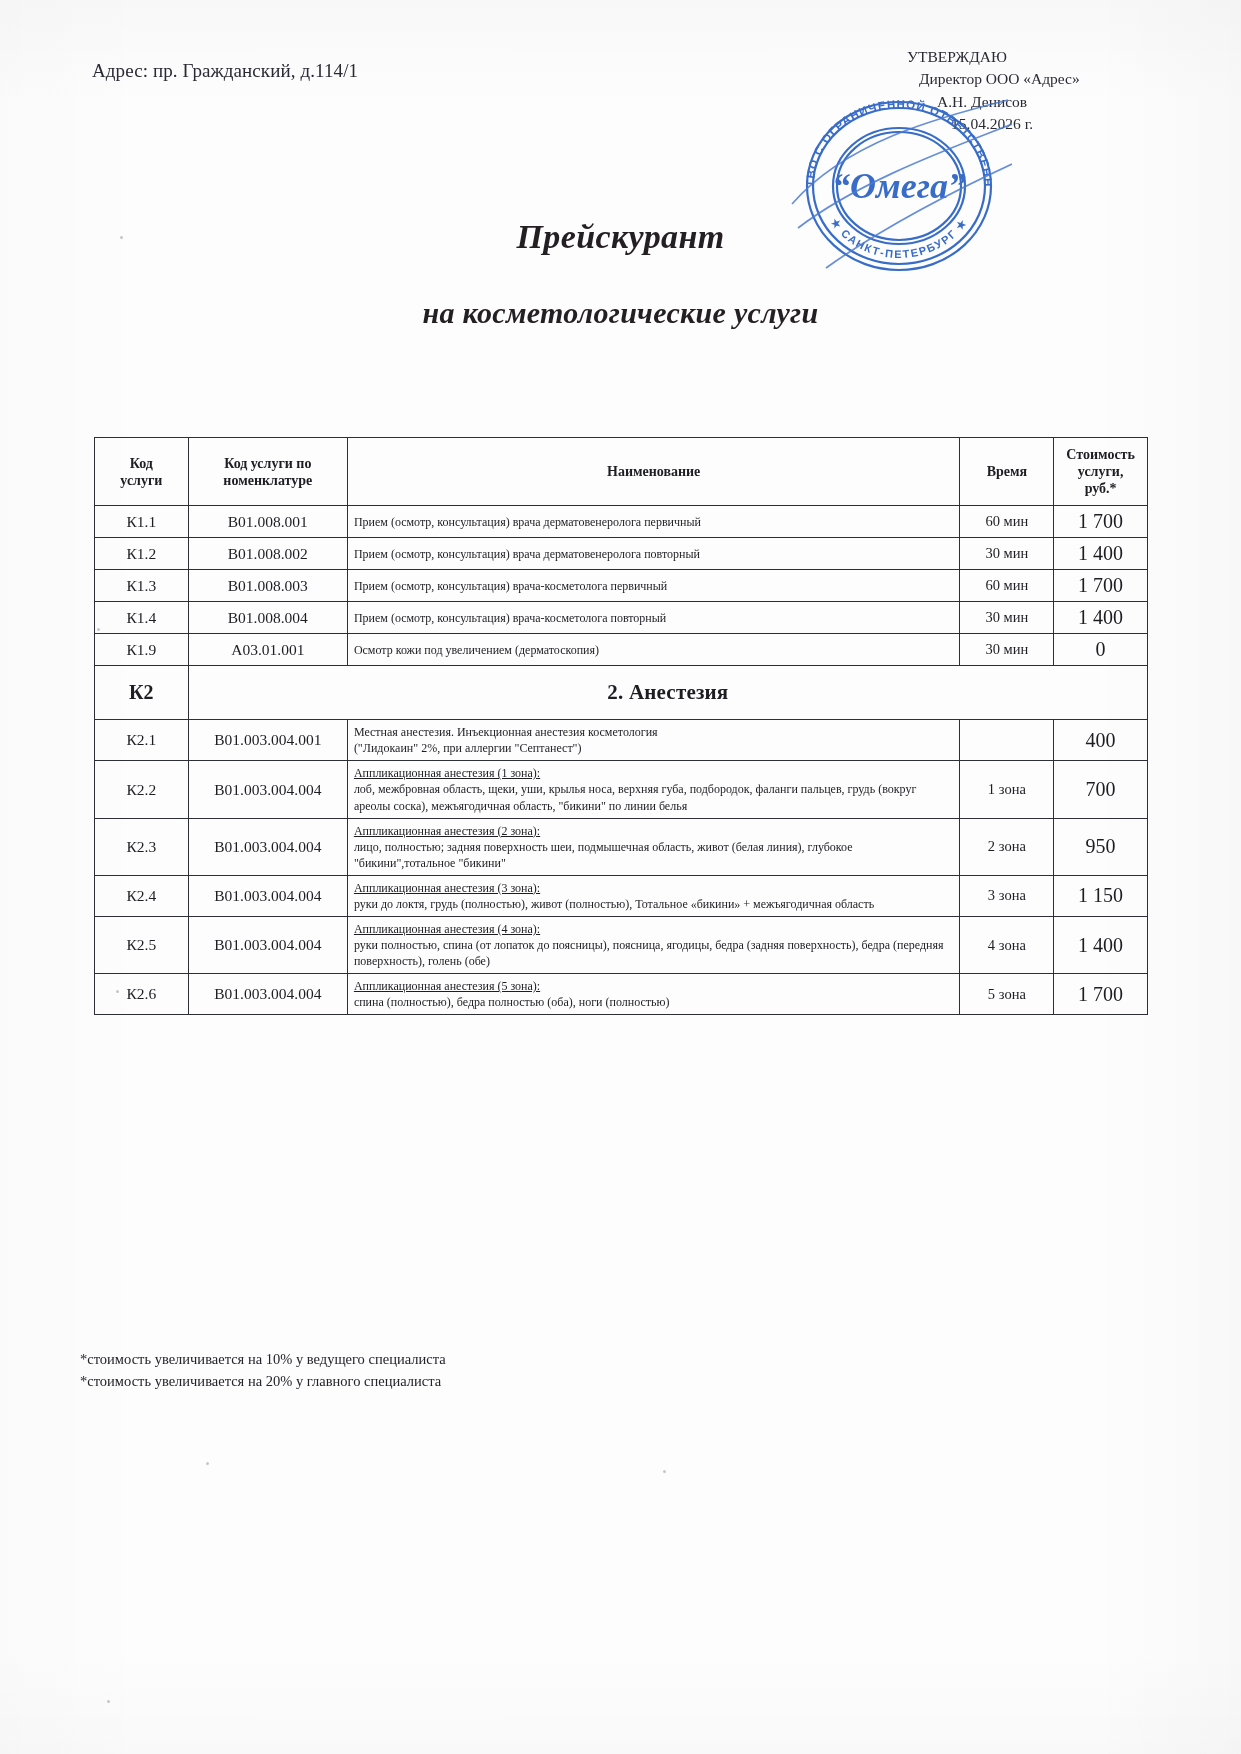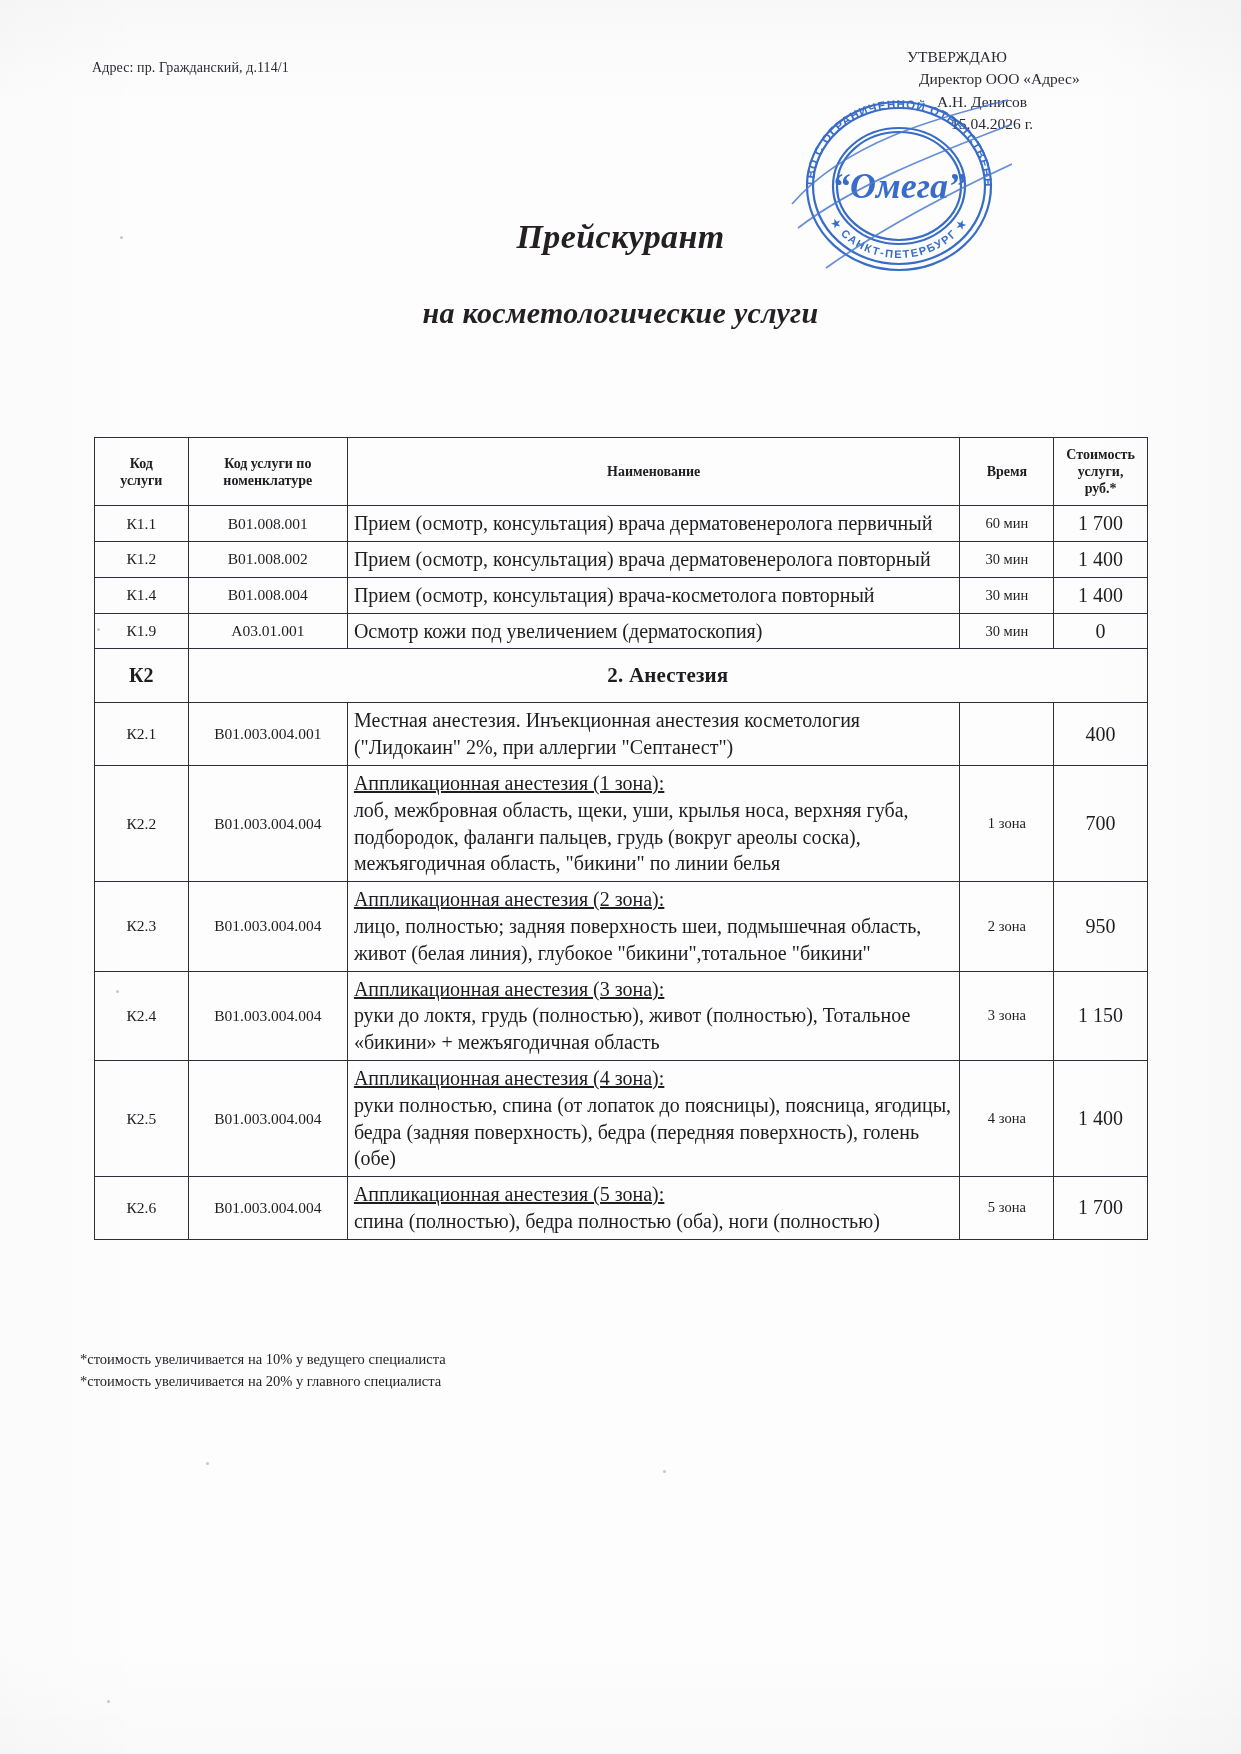--- a/index.html
+++ b/index.html
@@ -31,21 +31,21 @@
     background:
       linear-gradient(90deg, rgba(0,0,0,0.012) 0%, rgba(0,0,0,0) 12%, rgba(0,0,0,0) 88%, rgba(0,0,0,0.02) 100%),
       linear-gradient(180deg, rgba(0,0,0,0.02) 0%, rgba(0,0,0,0) 6%, rgba(0,0,0,0) 94%, rgba(0,0,0,0.015) 100%);
     pointer-events: none;
   }
 
   .addr {
     position: absolute;
     left: 92px;
     top: 60px;
-    font-size: 14px;
+    font-size: 19px;
     letter-spacing: 0.1px;
     color: #2a2a35;
   }
 
   .approve {
     position: absolute;
     right: 92px;
     top: 46px;
     width: 330px;
     text-align: left;
@@ -127,21 +127,21 @@
   col.c-price   { width: 86px; }
 
   td.code, td.nomen, td.time, td.price {
     text-align: center;
     white-space: nowrap;
   }
   td.code   { font-size: 15.5px; }
   td.nomen  { font-size: 15.5px; }
   td.time   { font-size: 14.5px; }
   td.price  { font-size: 20px; }
-  td.name   { text-align: left; font-size: 20px; line-height: 1.34; padding-left: 10px; }
+  td.name   { text-align: left; font-size: 12px; line-height: 1.34; padding-left: 10px; }
 
   tr.section td.sec-code {
     text-align: center;
     font-size: 20px;
     font-weight: bold;
     padding: 14px 4px;
   }
   tr.section td.sec-title {
     text-align: center;
     font-size: 21px;
@@ -254,20 +254,27 @@
           <td class="price">1 700</td>
         </tr>
         <tr>
           <td class="code">К1.2</td>
           <td class="nomen">B01.008.002</td>
           <td class="name">Прием (осмотр, консультация) врача дерматовенеролога повторный</td>
           <td class="time">30 мин</td>
           <td class="price">1 400</td>
         </tr>
         <tr>
+          <td class="code">К1.3</td>
+          <td class="nomen">B01.008.003</td>
+          <td class="name">Прием (осмотр, консультация) врача-косметолога первичный</td>
+          <td class="time">60 мин</td>
+          <td class="price">1 700</td>
+        </tr>
+        <tr>
           <td class="code">К1.4</td>
           <td class="nomen">B01.008.004</td>
           <td class="name">Прием (осмотр, консультация) врача-косметолога повторный</td>
           <td class="time">30 мин</td>
           <td class="price">1 400</td>
         </tr>
         <tr class="row-tall">
           <td class="code">К1.9</td>
           <td class="nomen">A03.01.001</td>
           <td class="name">Осмотр кожи под увеличением (дерматоскопия)</td>

